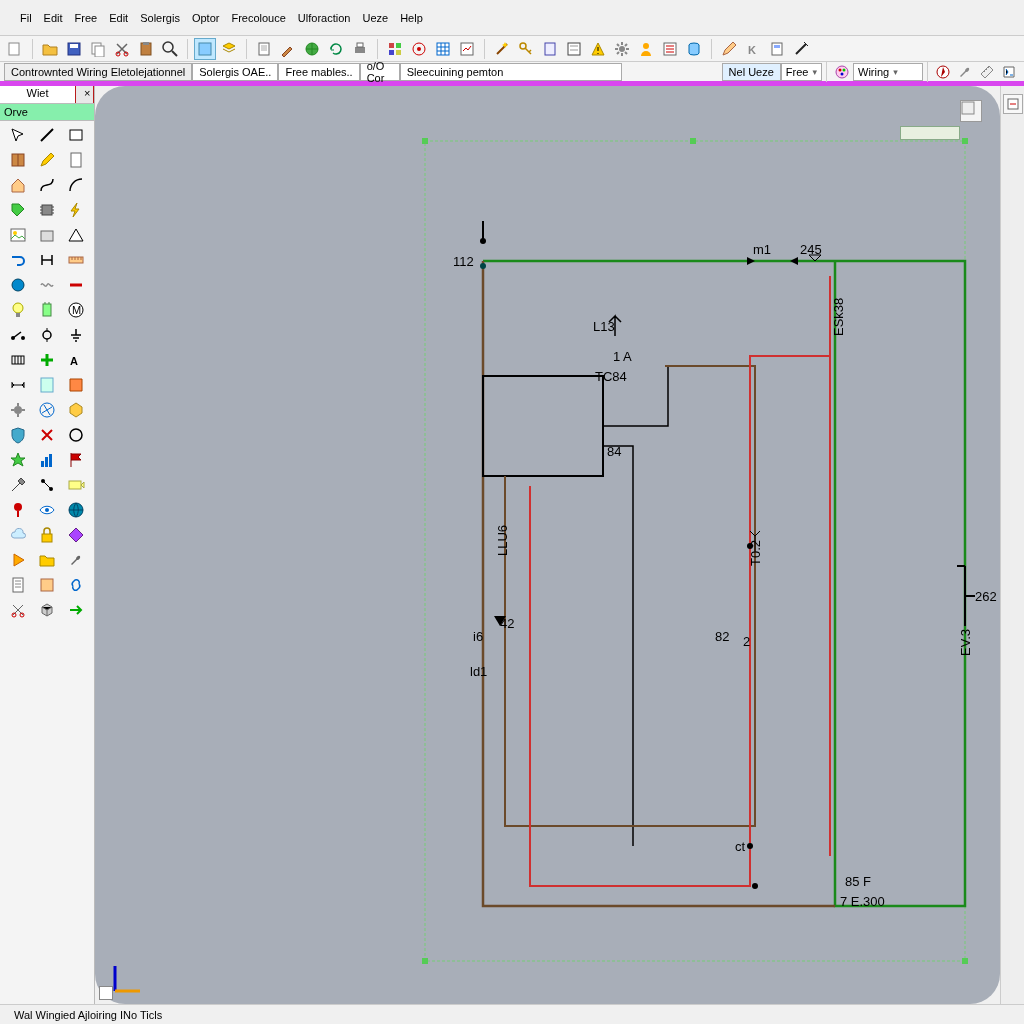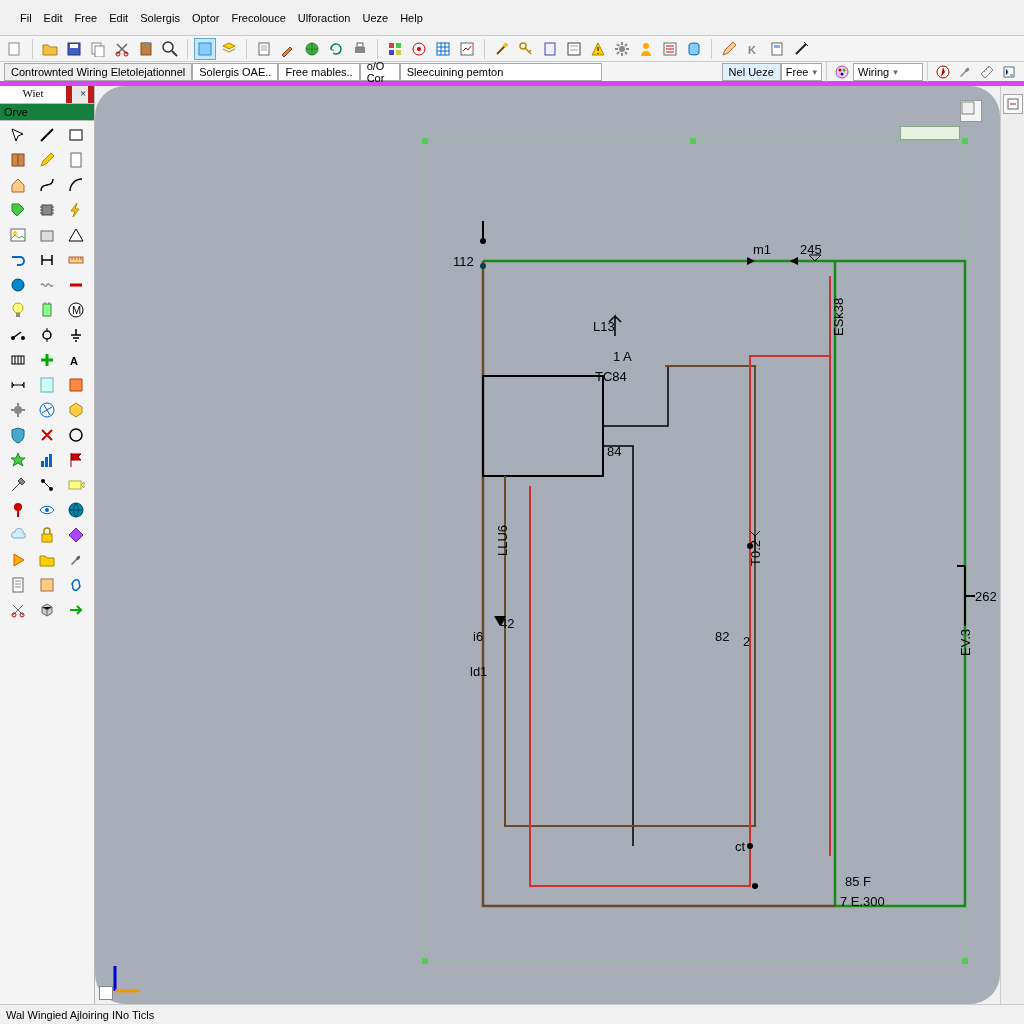--- a/index.html
+++ b/index.html
@@ -11,30 +11,30 @@
 .tool-btn { width: 22px; height: 22px; display: flex; align-items: center; justify-content: center; border: 1px solid transparent; cursor: pointer; }
 .tool-btn svg { width: 16px; height: 16px; }
 .breadcrumb-row { display: flex; background: #f4f4f4; border-bottom: 5px solid #d946ef; padding: 2px 4px; height: 24px; align-items: center; }
 .bc-item { border: 1px solid #aaa; background: #fff; padding: 1px 6px; height: 18px; display: flex; align-items: center; }
 .bc-item.shaded { background: #eee; }
 .bc-dropdown { border: 1px solid #aaa; background: #fff; height: 18px; padding: 1px 4px; display: flex; align-items: center; gap: 4px; }
 .bc-dropdown::after { content: '▾'; font-size: 9px; color: #666; }
 .content-row { display: flex; flex: 1; min-height: 0; }
 .side-panel { width: 95px; background: #f4f4f4; border-right: 1px solid #bbb; display: flex; flex-direction: column; }
 .panel-tab { display: flex; border-bottom: 1px solid #bbb; height: 18px; }
-.panel-tab span { flex: 1; text-align: center; border-right: 6px solid #b91c1c; background: #e8e8e8; padding: 1px 8px; font-family: Liberation Serif, serif; }
+.panel-tab span { flex: 1; text-align: center; border-right: 1px solid #b91c1c; background: #e8e8e8; padding: 1px 8px; }
 .panel-tab span:first-child { background: #fff; }
 .panel-tab .close { width: 18px; flex: none; text-align: center; }
-.panel-sub { border-bottom: 1px solid #bbb; padding: 2px 4px; background: #15803d; }
+.panel-sub { border-bottom: 1px solid #bbb; padding: 2px 4px; background: #86efac; }
 .tool-grid { display: grid; grid-template-columns: repeat(3, 28px); gap: 1px; padding: 2px; justify-content: center; }
 .tool-grid .cell { width: 28px; height: 24px; display: flex; align-items: center; justify-content: center; cursor: pointer; }
 .tool-grid .cell svg { width: 18px; height: 18px; }
 .canvas-wrap { flex: 1; position: relative; background: #a8aeb8; border-radius: 30px; }
 .canvas-wrap svg { position: absolute; top: 0; left: 0; }
-.statusbar { height: 20px; background: #f0f0f0; border-top: 1px solid #ccc; padding: 2px 6px; display: flex; align-items: center; }
+.statusbar { height: 20px; background: #f0f0f0; border-top: 1px solid #ccc; padding: 2px 14px; display: flex; align-items: center; }
 .right-strip { width: 24px; background: #eee; border-left: 1px solid #ccc; display: flex; flex-direction: column; align-items: center; padding-top: 8px; gap: 8px; }
 .right-strip .rbtn { width: 20px; height: 20px; border: 1px solid #aaa; background: #f8f8f8; display:flex; align-items:center; justify-content:center; }
 .schem-label { font-family: Arial, sans-serif; font-size: 13px; fill: #000; }
 .ruler-mark { position:absolute; top:40px; right:40px; width:60px; height:14px; border:1px solid #8a8; background:#e8f0e0; }
 </style>
 </head>
 <body>
 
 <div class="menubar">
   <span>Fil</span>
@@ -239,21 +239,21 @@
         <path d="M11 1l4 4" stroke="#222"></path>
       </svg>
     </div>
 </div>
 
 <div class="breadcrumb-row">
   <div class="bc-item shaded">Contrownted Wiring Eletolejationnel</div>
   <div class="bc-item">Solergis OAE..</div>
   <div class="bc-item">Free mables..</div>
   <div class="bc-item" style="width:40px">o/O Cor</div>
-  <div class="bc-item" style="width:202px">Sleecuining pemton</div>
+  <div class="bc-item" style="width:222px">Sleecuining pemton</div>
   <div style="flex:1"></div>
   <div class="bc-item" style="background:#e0f0ff">Nel Ueze</div>
   <div class="bc-dropdown">
       <span>Free</span>
     </div>
   <div class="toolbar-sep"></div>
   <div class="tool-btn">
       <svg>
         <circle cx="8" cy="8" r="6" fill="#fce" stroke="#a4a"></circle>
         <circle cx="6" cy="6" r="1.5" fill="#c00"></circle>

